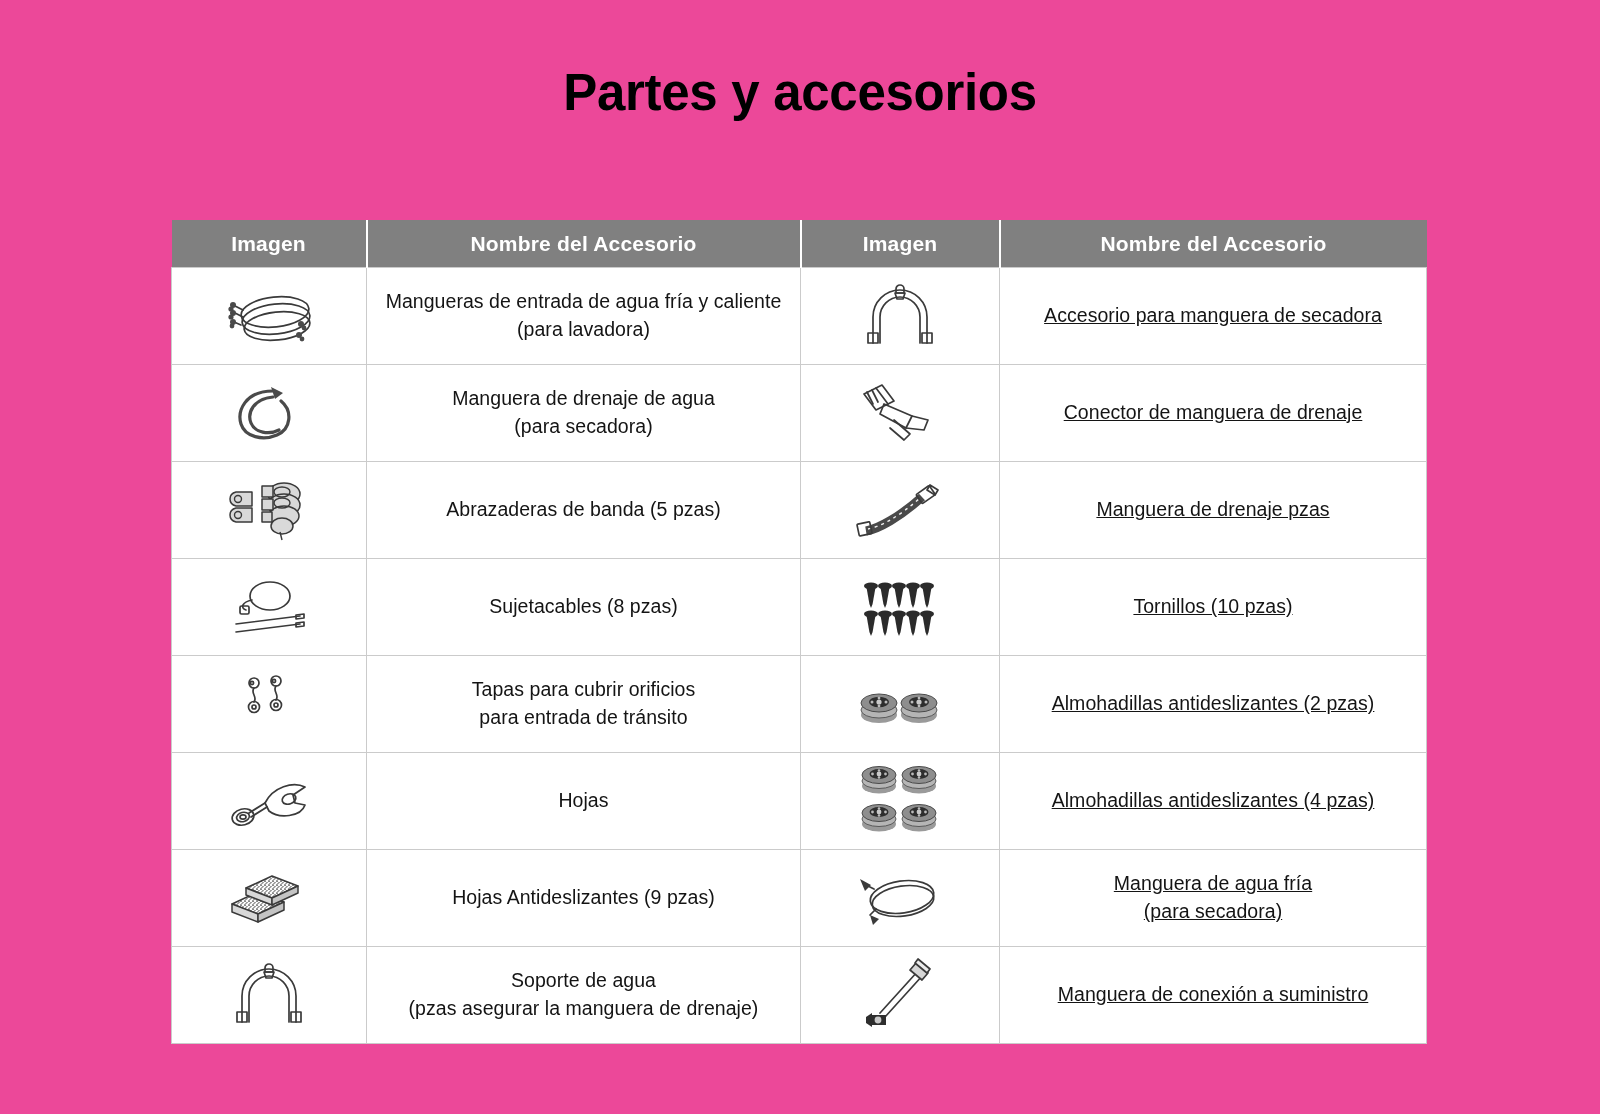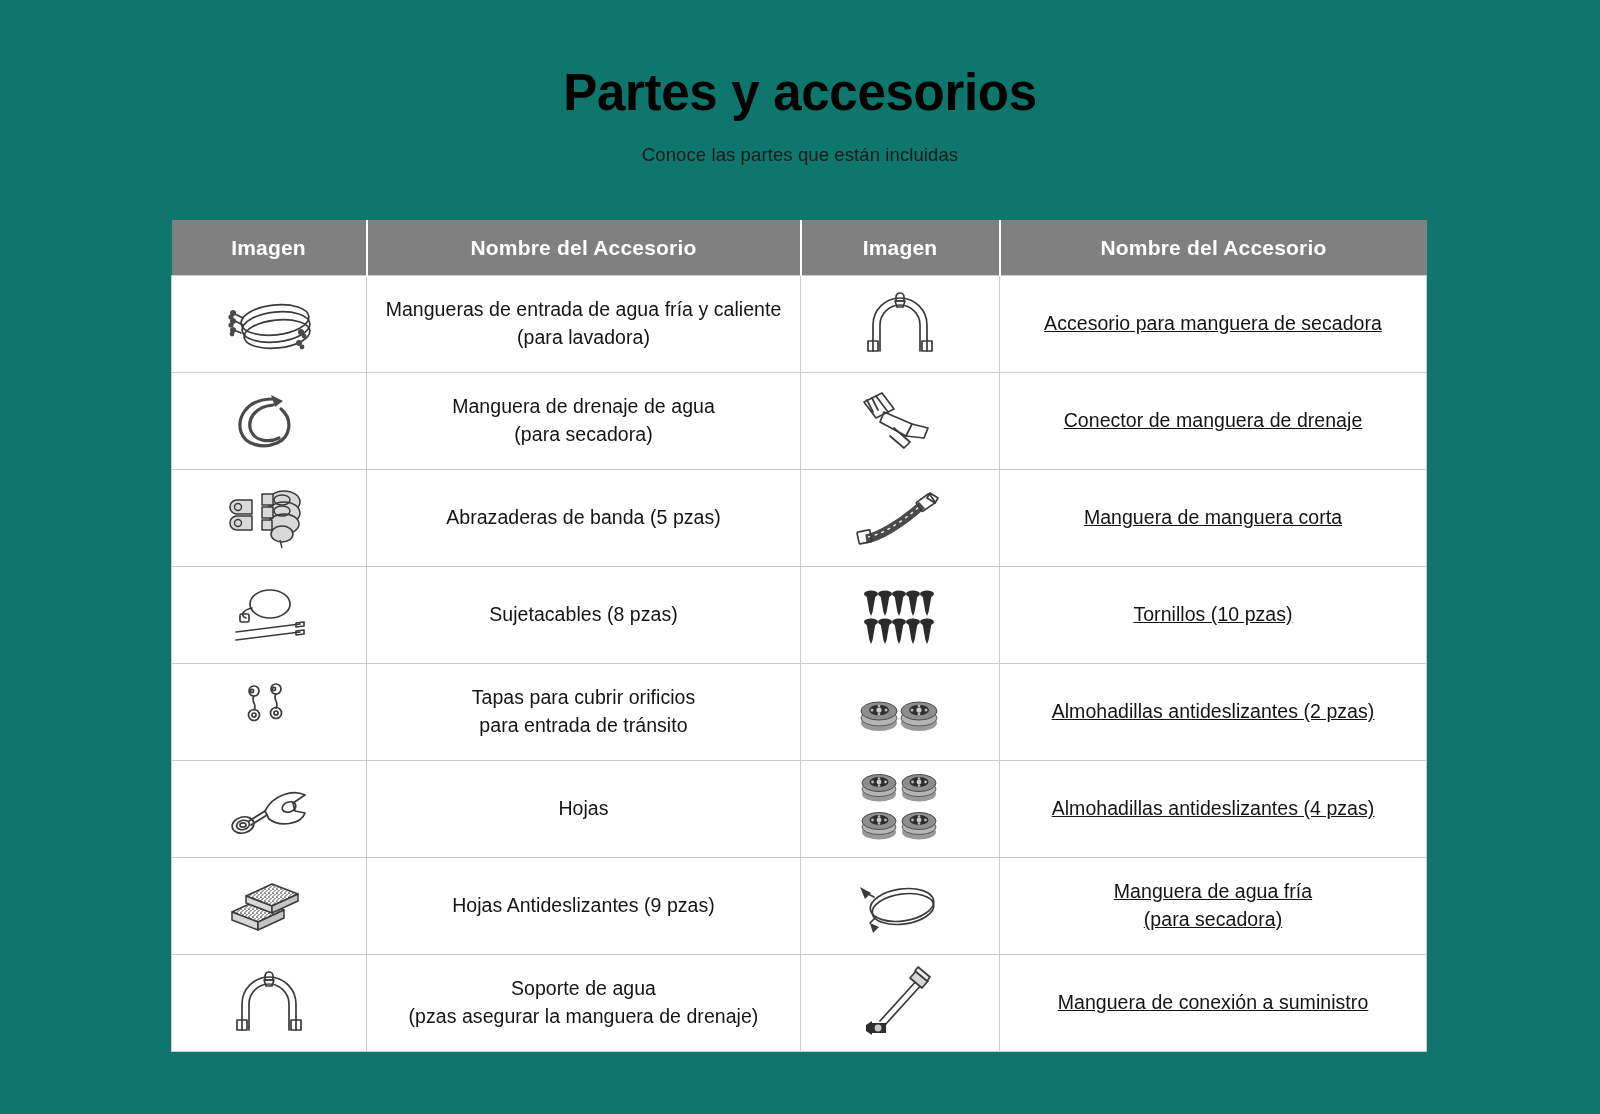--- a/index.html
+++ b/index.html
@@ -11,21 +11,21 @@
     width: 1600px;
     height: 1114px;
     font-family: "Liberation Sans", sans-serif;
     color: #111111;
     overflow: hidden;
   }
   .page {
     position: relative;
     width: 1600px;
     height: 1114px;
-    background: #0f766e;
+    background: #ec4899;
   }
 
   
   .heading-block {
     text-align: center;
     padding-top: 66px;
   }
   .page-title {
     font-size: 51px;
     font-weight: 700;
@@ -58,21 +58,21 @@
   table.parts-table col.c-img   { width: 195px; }
   table.parts-table col.c-name  { width: 434px; }
   table.parts-table col.c-img2  { width: 199px; }
   table.parts-table col.c-name2 { width: 427px; }
 
   thead th {
     background: #808080;
     color: #ffffff;
     font-size: 21px;
     font-weight: 700;
-    height: 55px;
+    height: 47px;
     text-align: center;
     vertical-align: middle;
     border-right: 2px solid #ffffff;
     padding: 0;
     letter-spacing: 0.2px;
   }
   thead th:last-child { border-right: none; }
 
   tbody td {
     border: 1px solid #cbcbcb;
@@ -105,21 +105,20 @@
   }
   .icon-box svg { display: block; }
 </style>
 </head>
 <body>
 
 <div class="page">
 
   <div class="heading-block">
     <h1 class="page-title">Partes y accesorios</h1>
-    <p class="page-subtitle">Conoce las partes que están incluidas</p>
   </div>
 
   <div class="table-wrap">
     <table class="parts-table">
       <colgroup>
         <col class="c-img">
           <col class="c-name">
           <col class="c-img2">
           <col class="c-name2">
       </colgroup>
@@ -223,21 +222,21 @@
                 <svg width="96" height="62" viewBox="0 0 96 62">
     <path d="M14 52 C26 50 48 38 70 18" stroke="#4a4a4a" stroke-width="9" fill="none" stroke-linecap="butt"></path>
     <path d="M16 50 C28 48 48 37 68 19" stroke="#f2f2f2" stroke-width="1.4" fill="none" stroke-dasharray="3 4"></path>
     <g stroke="#3a3a3a" fill="none" stroke-width="1.7" stroke-linecap="round" stroke-linejoin="round">
       <rect x="6" y="44" width="13" height="12" rx="1" transform="rotate(-12 12 50)"></rect>
       <rect x="66" y="10" width="16" height="11" rx="1" transform="rotate(-35 74 16)"></rect>
       <path d="M78 6 L86 11 L83 16 L75 11 Z"></path>
     </g>
   </svg>
               </span></td>
-            <td class="cell-name"><span>Manguera de manguera corta</span></td>
+            <td class="cell-name"><span>Manguera de drenaje pzas</span></td>
           </tr>
           <tr>
             <td class="cell-img"><span class="icon-box">
                 <svg width="86" height="66" viewBox="0 0 86 66">
     <g stroke="#3a3a3a" fill="none" stroke-width="1.7" stroke-linecap="round" stroke-linejoin="round">
       <ellipse cx="44" cy="22" rx="20" ry="14"></ellipse>
       <path d="M26 26 C16 28 14 34 20 36"></path>
       <rect x="14" y="32" width="9" height="8" rx="1.5"></rect>
       <path d="M10 50 L74 42"></path>
       <path d="M10 58 L74 50"></path>

